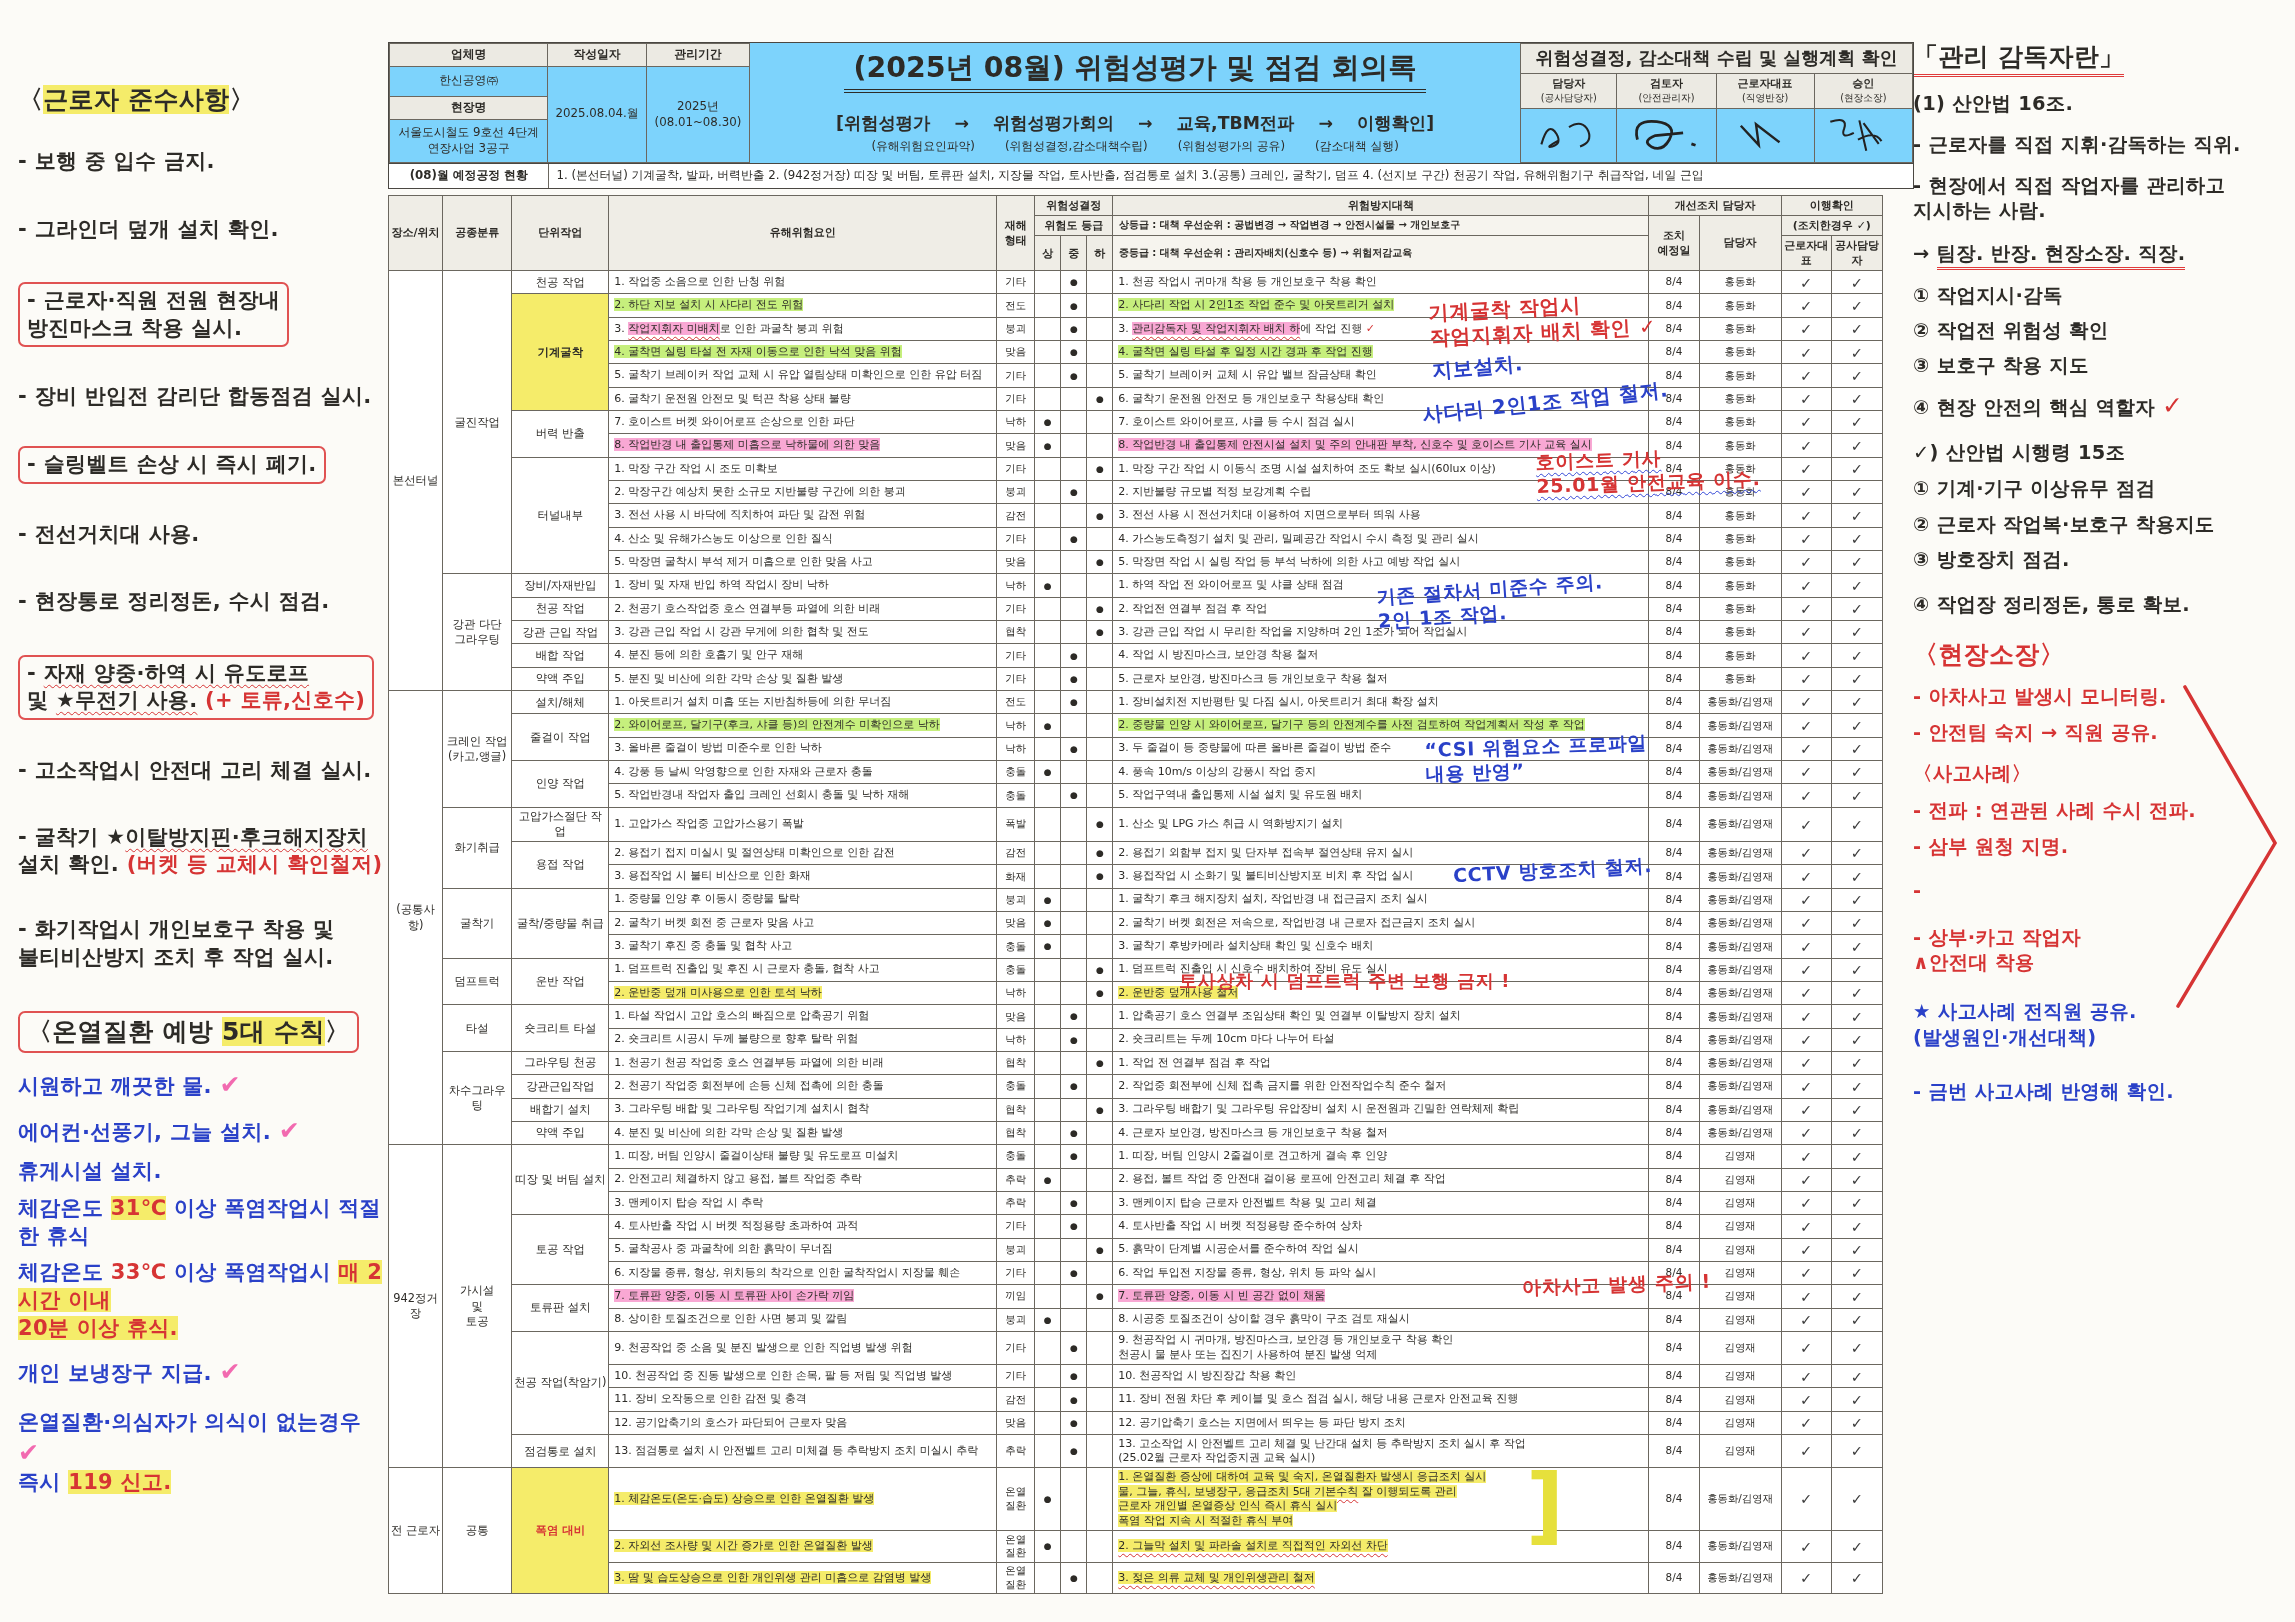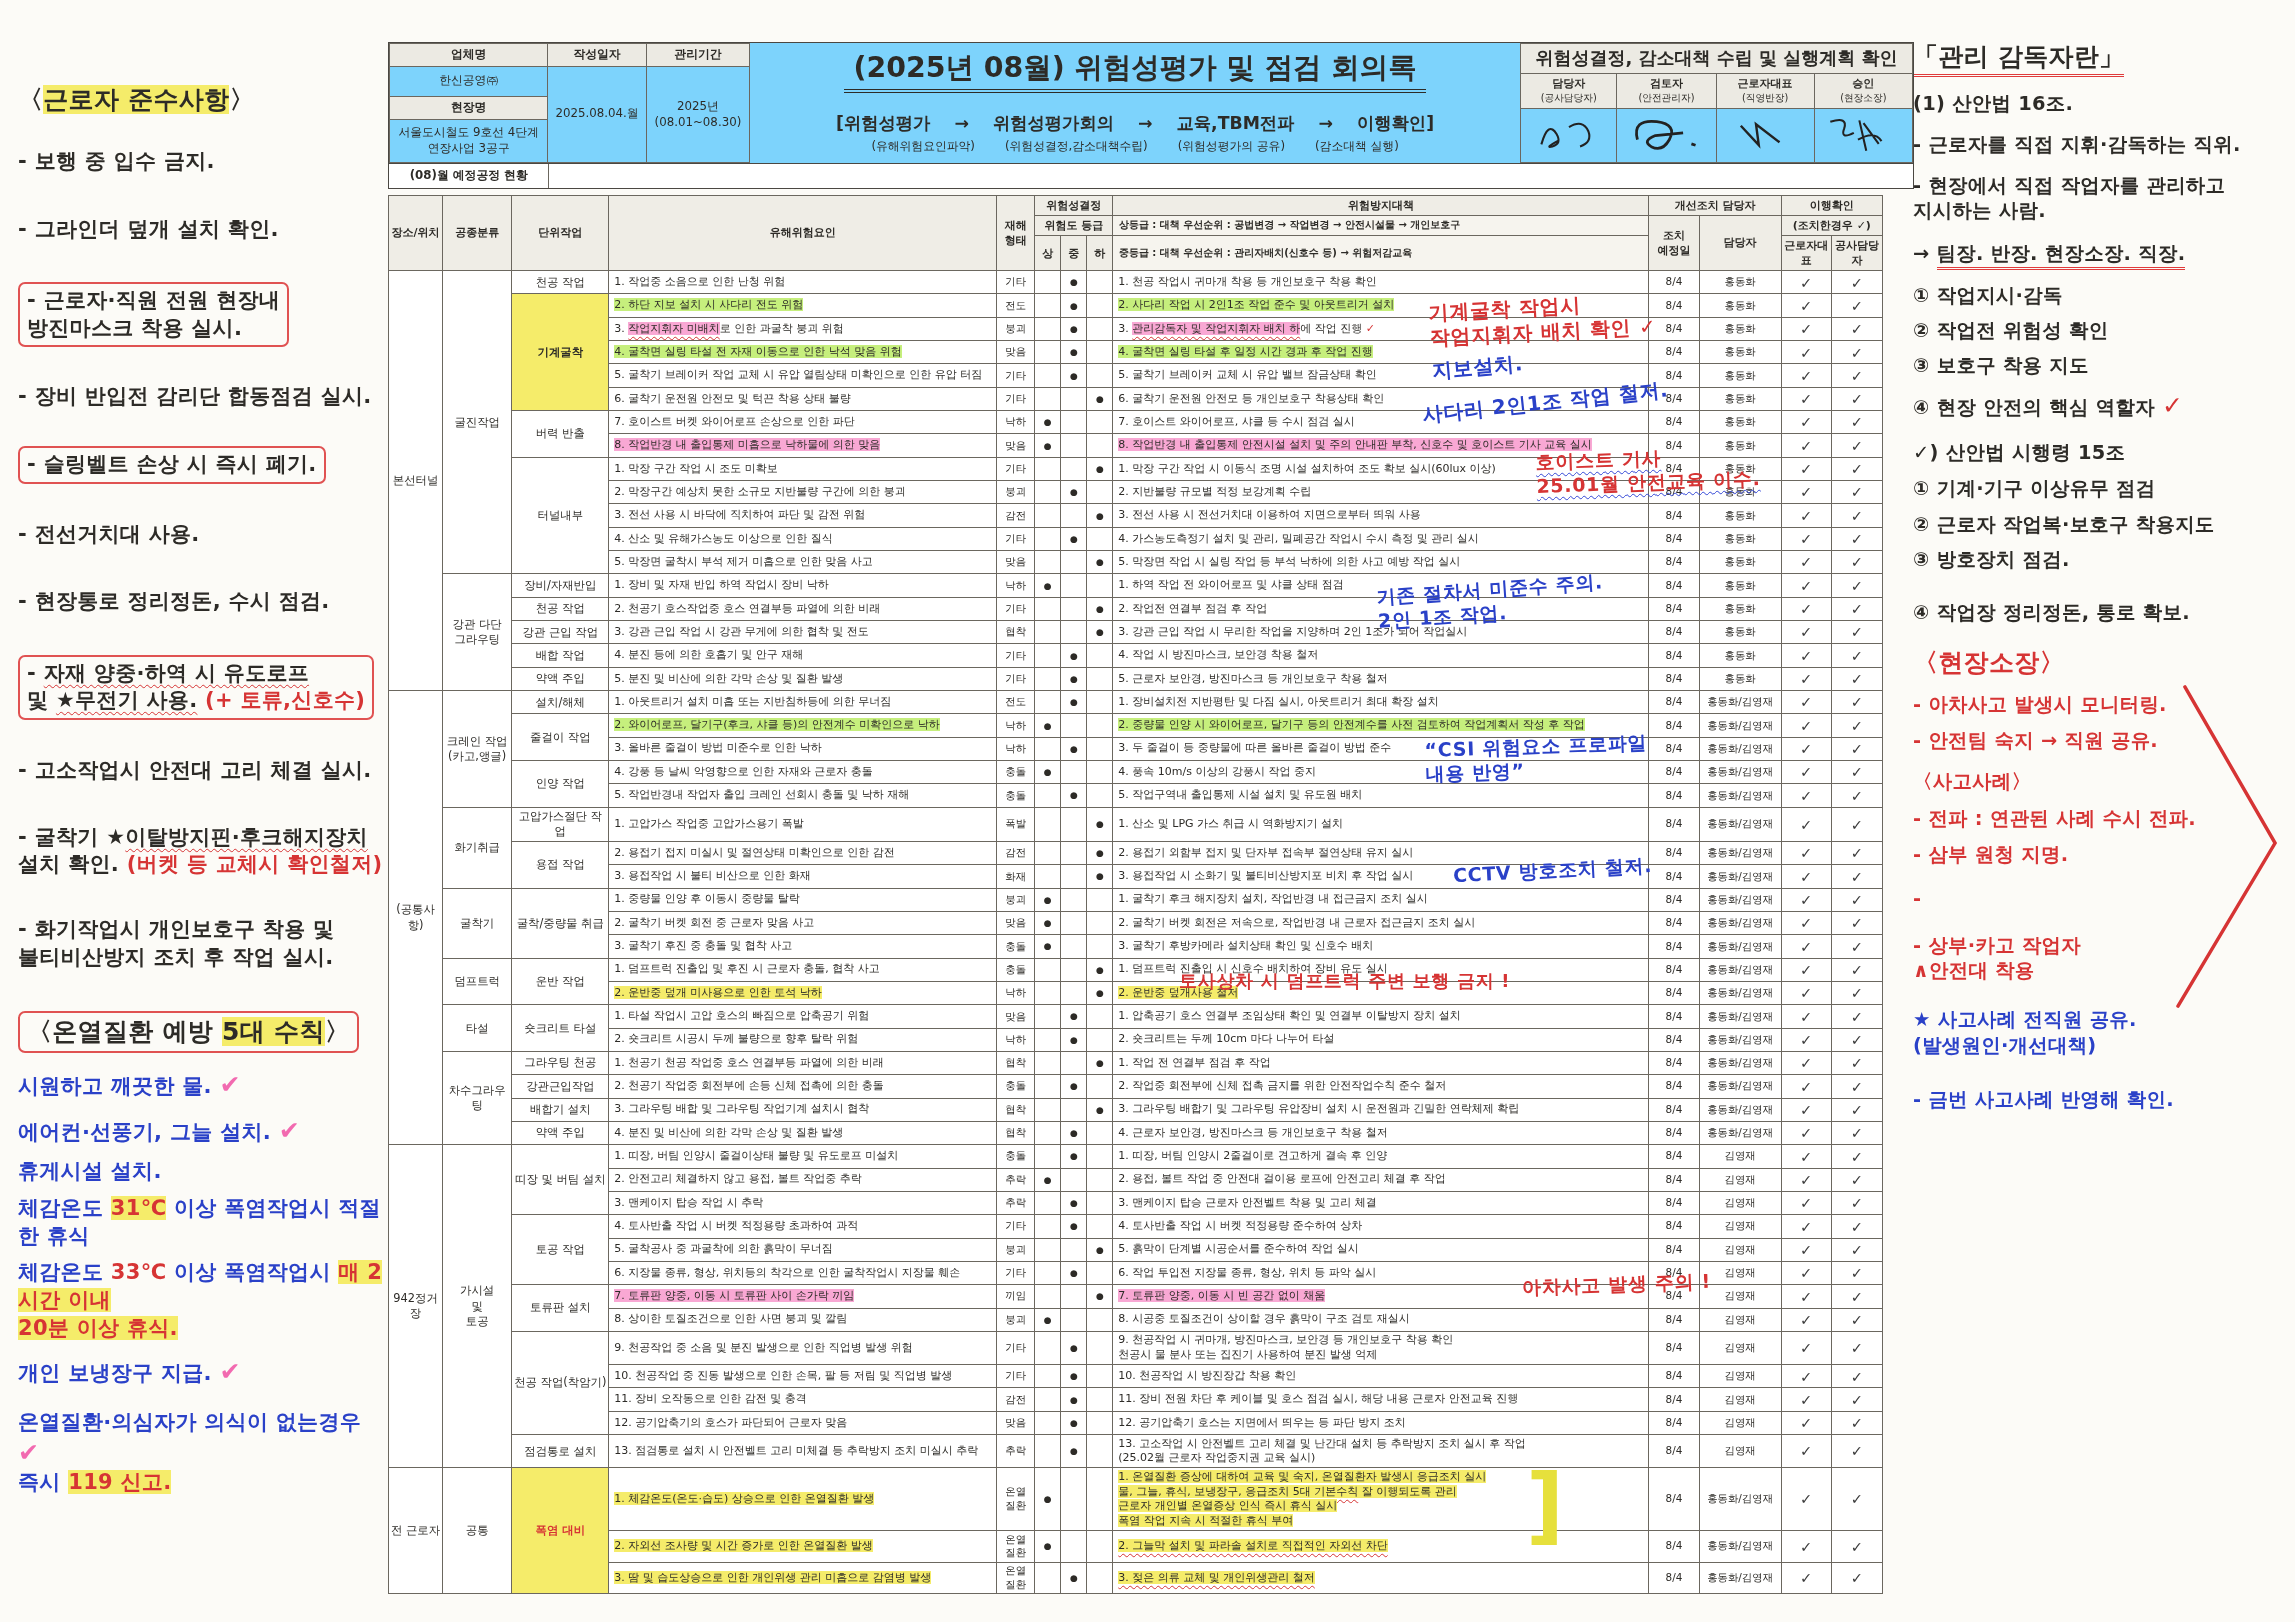--- a/index.html
+++ b/index.html
@@ -72,21 +72,21 @@
       <div class="note " style="margin-top: 15.3px;">- 현장에서 직접 작업자를 관리하고<br>  지시하는 사람.</div>
       <div class="note " style="margin-top: 16.6px;"><span class="">→ </span><span class="ul2-r">팀장. 반장. 현장소장. 직장.</span></div>
       <div class="note " style="margin-top: 16.6px;">① 작업지시·감독</div>
       <div class="note " style="margin-top: 9.7px;">② 작업전 위험성 확인</div>
       <div class="note " style="margin-top: 9.7px;">③ 보호구 착용 지도</div>
       <div class="note " style="margin-top: 9.7px;"><span class="">④ 현장 안전의 핵심 역할자 </span><span class="red big">✓</span></div>
       <div class="note " style="margin-top: 18px;">✓) 산안법 시행령 15조</div>
       <div class="note " style="margin-top: 11px;">① 기계·기구 이상유무 점검</div>
       <div class="note " style="margin-top: 9.7px;">② 근로자 작업복·보호구 착용지도</div>
       <div class="note " style="margin-top: 9.7px;">③ 방호장치 점검.</div>
-      <div class="note " style="margin-top: 27px;">④ 작업장 정리정돈, 통로 확보.</div>
+      <div class="note " style="margin-top: 19px;">④ 작업장 정리정돈, 통로 확보.</div>
       <div class="note red big" style="margin-top: 21px;">〈현장소장〉</div>
       <div class="note red" style="margin-top: 12.5px;">- 아차사고 발생시 모니터링.</div>
       <div class="note red" style="margin-top: 11px;">- 안전팀 숙지 → 직원 공유.</div>
       <div class="note red" style="margin-top: 15.3px;">〈사고사례〉</div>
       <div class="note red" style="margin-top: 11px;">- 전파 : 연관된 사례 수시 전파.</div>
       <div class="note red" style="margin-top: 11px;">- 삼부 원청 지명.</div>
       <div class="note red" style="margin-top: 18px;">-</div>
       <div class="note red" style="margin-top: 21px;">- 상부·카고 작업자<br>  ∧안전대 착용</div>
       <div class="note blue" style="margin-top: 23.6px;">★ 사고사례 전직원 공유.<br>  (발생원인·개선대책)</div>
       <div class="note blue" style="margin-top: 28px;">- 금번 사고사례 반영해 확인.</div>
@@ -152,20 +152,21 @@
           <td class="sig"><svg width="83" height="43" viewBox="0 0 120 62">
                   <path d="M12 14 q26 -8 20 10 q-6 16 14 6 m8 -18 l10 44 m-4 -40 l22 30 m-30 -6 q24 -14 34 2" fill="none" stroke="#222" stroke-width="3"></path>
                 </svg></td>
         </tr>
       </tbody>
         </table>
     </div>
 
     <div class="sched">
       <div class="lab">(08)월 예정공정 현황</div>
+      <div class="txt">1. (본선터널) 기계굴착, 발파, 버력반출      2. (942정거장) 띠장 및 버팀, 토류판 설치, 지장물 작업, 토사반출, 점검통로 설치      3.(공통) 크레인, 굴착기, 덤프      4. (선지보 구간) 천공기 작업, 유해위험기구 취급작업, 네일 근입</div>
     </div>
 
     <table class="risk">
       <colgroup>
         <col style="width:54px">
           <col style="width:69px">
           <col style="width:97px">
           <col style="width:387px">
         <col style="width:38px">
           <col style="width:26px">

